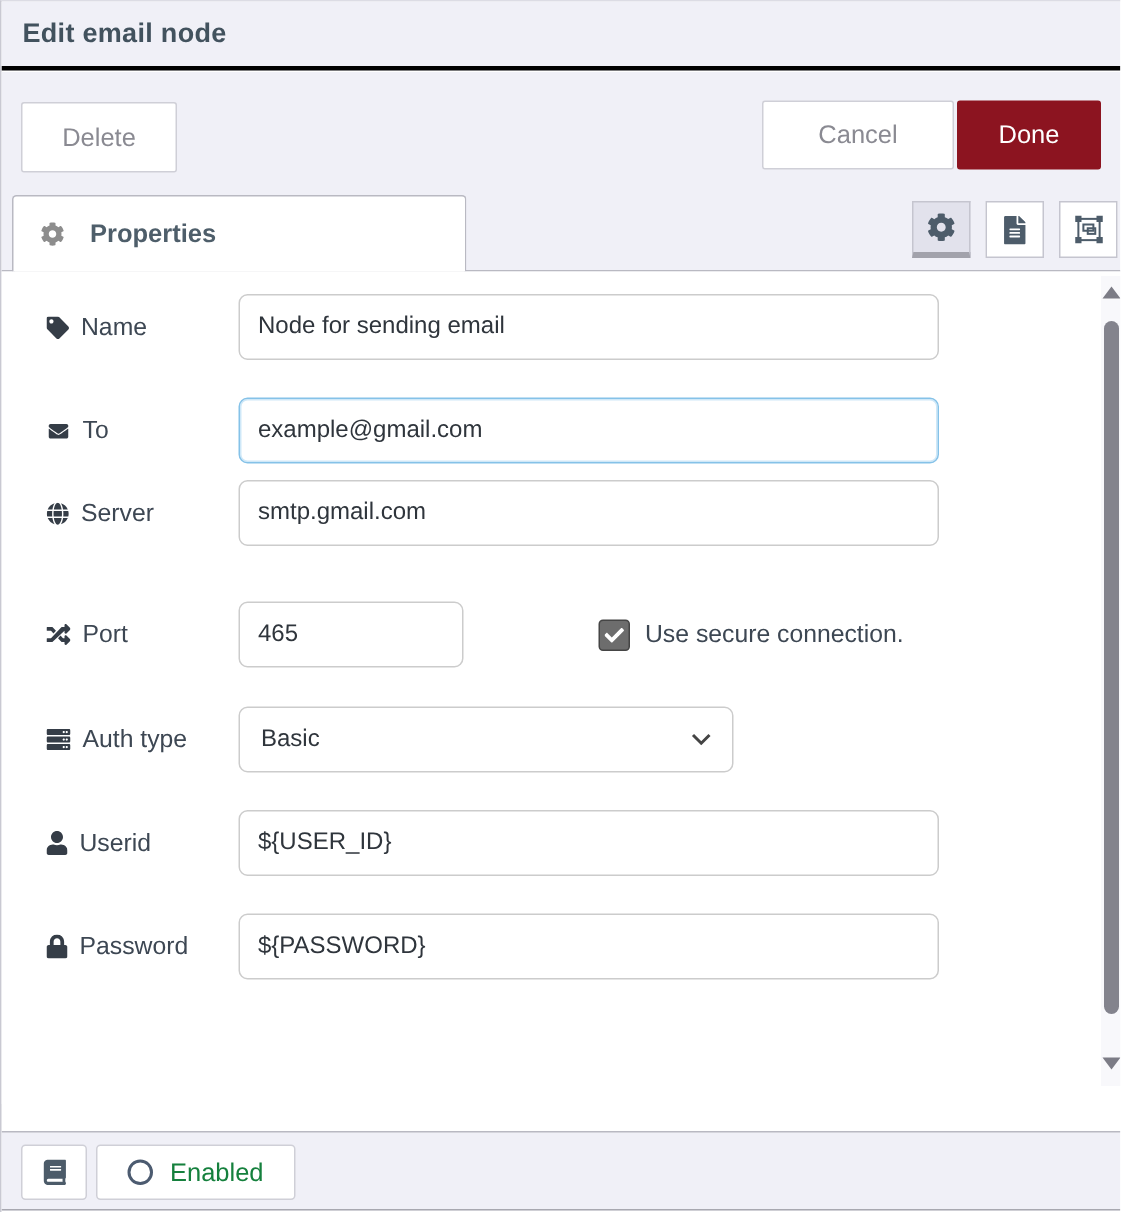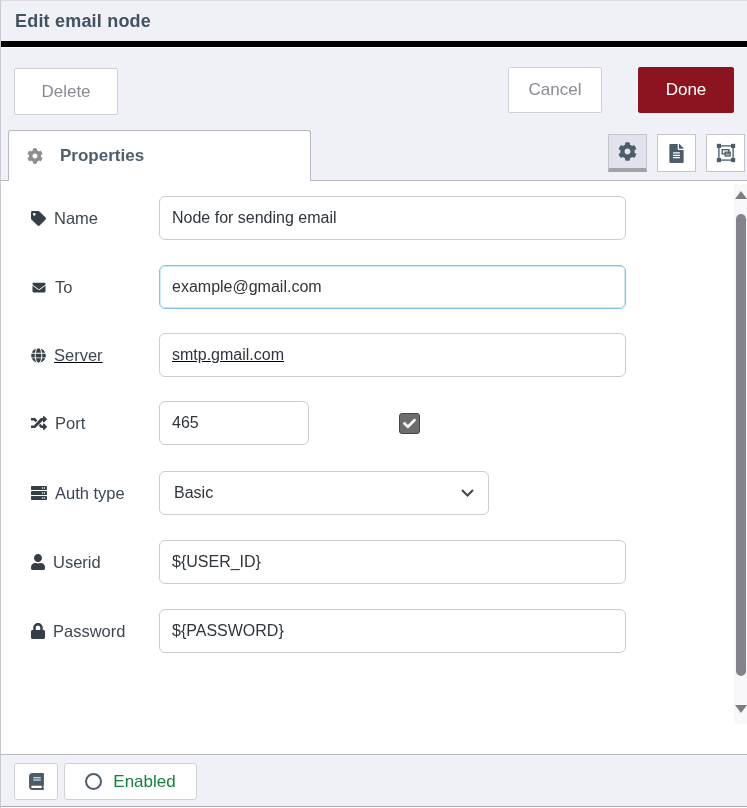--- a/index.html
+++ b/index.html
@@ -4,44 +4,44 @@
 <style>
   html,body{margin:0;padding:0;background:#fff;}
   .dialog{
     position:relative;width:747px;height:808px;box-sizing:border-box;
     border-left:1px solid #c9c9d2;border-top:1px solid #dcdce4;
     background:#fff;overflow:hidden;
     font-family:"Liberation Sans",sans-serif;
   }
   
   .hdr{position:absolute;top:0;left:0;right:0;height:46px;background:#f0f0f7;
-       border-bottom:6px solid #000000;display:flex;align-items:center;padding-left:14px;box-sizing:border-box;}
+       border-bottom:3px solid #000000;display:flex;align-items:center;padding-left:14px;box-sizing:border-box;}
   .hdr-title{font-size:18px;font-weight:bold;color:#42525e;letter-spacing:.2px;}
   
   .toolbar{position:absolute;top:47px;left:0;right:0;height:133px;background:#f0f0f7;
            border-bottom:1px solid #b9b9c2;box-sizing:border-box;}
   .btn{font-family:inherit;cursor:pointer;box-sizing:border-box;}
   .btn-plain{background:#fff;border:1px solid #cfcfd7;color:#8a8a92;border-radius:2px;font-size:17px;}
   .delete-btn{position:absolute;left:13px;top:20px;width:104px;height:47px;}
-  .cancel-btn{position:absolute;left:507px;top:19px;width:94px;height:46px;text-align:center;}
+  .cancel-btn{position:absolute;left:507px;top:19px;width:128px;height:46px;text-align:center;}
   .done-btn{position:absolute;left:637px;top:19px;width:96px;height:46px;
             background:#8C1420;border:1px solid #8C1420;color:#fff;border-radius:2px;font-size:17px;}
   .tab-active{position:absolute;left:7px;bottom:-1px;width:303px;height:51px;background:#fff;
               border:1px solid #b9b9c2;border-bottom:none;border-radius:3px 3px 0 0;z-index:2;
               display:flex;align-items:center;gap:17px;padding-left:18px;box-sizing:border-box;cursor:pointer;}
   .tab-active .tab-gear{color:#8d8d8d;}
   .tab-label{font-size:17px;font-weight:bold;color:#4e5e6a;}
   .panel-btn{position:absolute;top:86px;width:39px;height:38px;background:#fff;border:1px solid #c5c5cf;
              display:flex;align-items:center;justify-content:center;color:#4d5c6a;cursor:pointer;box-sizing:border-box;}
   .panel-btn.sel{background:#e2e2ec;border-bottom:4px solid #a2a2ab;}
   .pb-gear{left:607px;}.pb-doc{left:656px;}.pb-look{left:705px;}
   
   .form{position:absolute;top:180px;left:0;width:747px;height:555px;background:#fff;overflow:hidden;}
   .row{position:absolute;left:0;right:0;height:44px;display:flex;align-items:center;border-radius:16px;}
-  .r-name{top:15px;}.r-to{top:84px;}.r-server{top:152px;text-decoration:underline;}.r-port{top:220px;}
+  .r-name{top:15px;}.r-to{top:84px;}.r-server{top:139px;}.r-port{top:220px;}
   .r-auth{top:290px;}.r-userid{top:359px;}.r-password{top:428px;}.r-tls{top:519px;}
   .lbl{width:158px;padding-left:30px;box-sizing:border-box;display:flex;align-items:center;gap:8px;flex:none;}
   .lbl .ic{color:#353d47;flex:none;display:flex;}
   .lbl span{font-size:16.5px;color:#3d4753;}
   .inp{width:467px;height:44px;box-sizing:border-box;border:1px solid #ccc;border-radius:6px;
        padding:0 12px;font-size:16px;color:#2f353c;font-family:inherit;outline:none;background:#fff;}
   .inp-focus{border:1px solid #85c2e8;box-shadow:0 0 0 1px #cfe8f8 inset;}
   .inp-port{width:150px;}
   .secure{display:flex;align-items:center;margin-left:90px;}
   .cbx{width:19px;height:19px;border-radius:3px;background:#fff;border:1px solid #454545;
@@ -170,20 +170,21 @@
         </span>
         <span>Port</span>
       </div>
       <input class="inp inp-port" type="text" value="465" style="">
       <div class="secure">
         <span class="cbx" data-checked="true">
           <svg width="13" height="13" viewBox="0 0 512 512" fill="#fff">
               <path d="M173.898 439.404l-166.4-166.4c-9.997-9.997-9.997-26.206 0-36.204l36.203-36.204c9.997-9.998 26.207-9.998 36.204 0L192 312.69 432.095 72.596c9.997-9.997 26.207-9.997 36.204 0l36.203 36.204c9.997 9.997 9.997 26.206 0 36.204l-294.4 294.401c-9.998 9.997-26.207 9.997-36.204-.001z"></path>
             </svg>
         </span>
+        <span class="cbx-lab">Use secure connection.</span>
       </div>
     </div>
 
     <div class="row r-auth">
       <div class="lbl">
         <span class="ic">
           <svg width="16" height="16" viewBox="0 0 512 512" fill="currentColor">
               <path d="M480 160H32c-17.673 0-32-14.327-32-32V64c0-17.673 14.327-32 32-32h448c17.673 0 32 14.327 32 32v64c0 17.673-14.327 32-32 32zm-48-88c-13.255 0-24 10.745-24 24s10.745 24 24 24 24-10.745 24-24-10.745-24-24-24zm-64 0c-13.255 0-24 10.745-24 24s10.745 24 24 24 24-10.745 24-24-10.745-24-24-24zm112 248H32c-17.673 0-32-14.327-32-32v-64c0-17.673 14.327-32 32-32h448c17.673 0 32 14.327 32 32v64c0 17.673-14.327 32-32 32zm-48-88c-13.255 0-24 10.745-24 24s10.745 24 24 24 24-10.745 24-24-10.745-24-24-24zm-64 0c-13.255 0-24 10.745-24 24s10.745 24 24 24 24-10.745 24-24-10.745-24-24-24zm112 248H32c-17.673 0-32-14.327-32-32v-64c0-17.673 14.327-32 32-32h448c17.673 0 32 14.327 32 32v64c0 17.673-14.327 32-32 32zm-48-88c-13.255 0-24 10.745-24 24s10.745 24 24 24 24-10.745 24-24-10.745-24-24-24zm-64 0c-13.255 0-24 10.745-24 24s10.745 24 24 24 24-10.745 24-24-10.745-24-24-24z"></path>
             </svg>
         </span>

